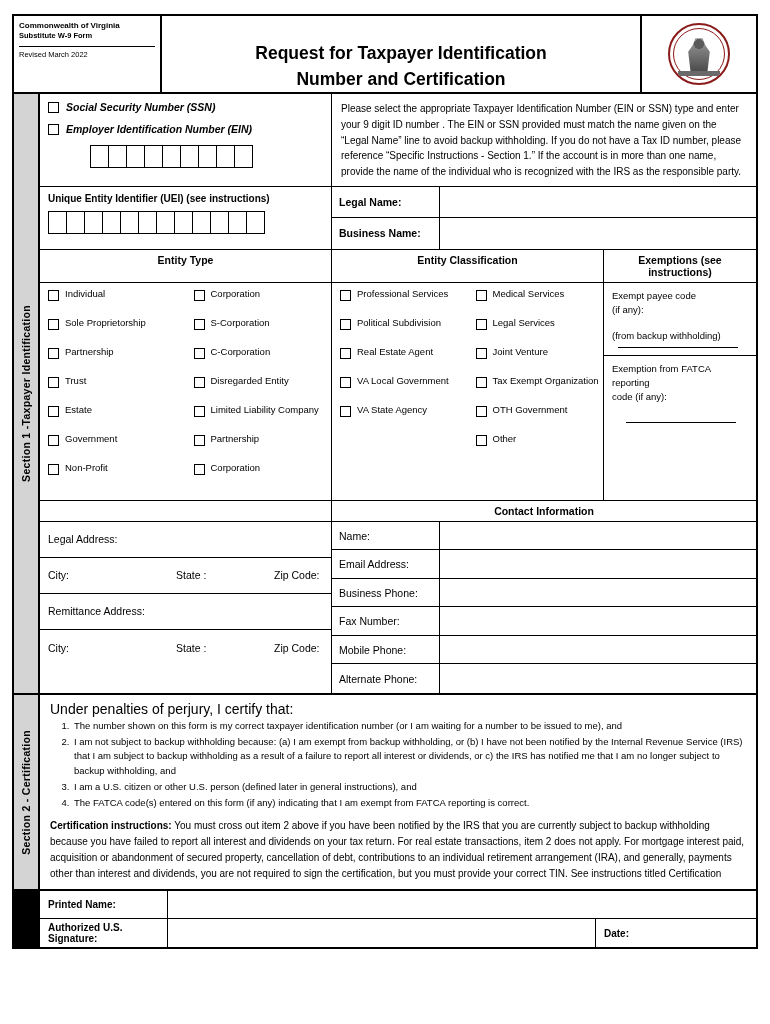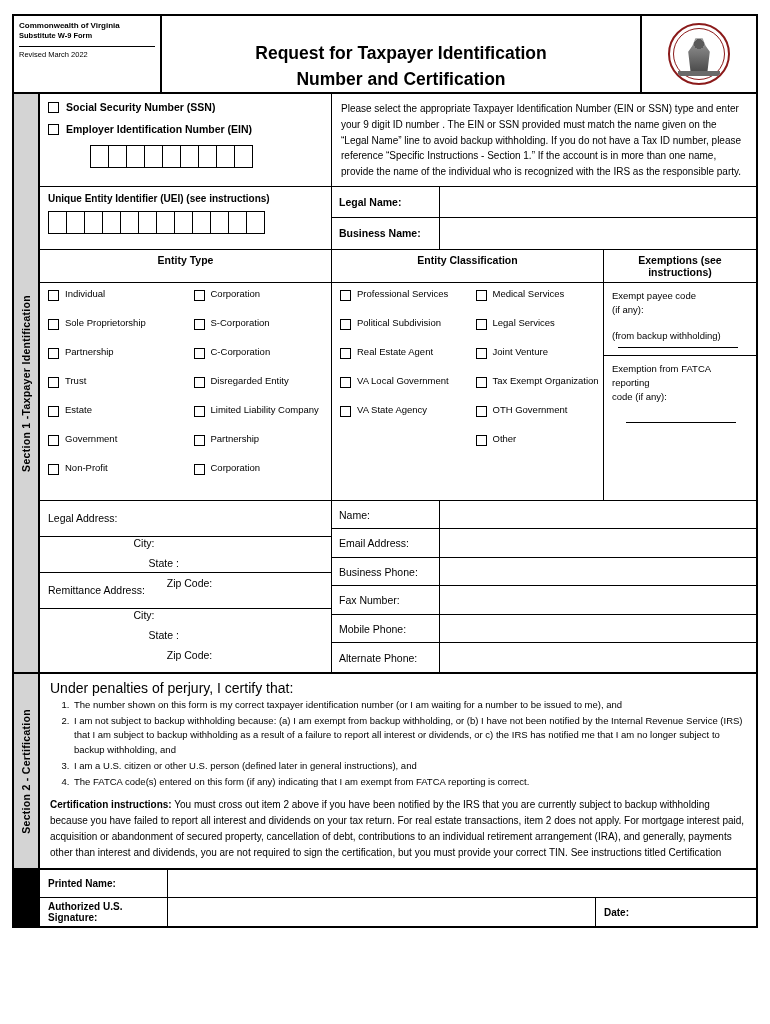--- a/index.html
+++ b/index.html
@@ -116,21 +116,21 @@
     font-size: 10.5px;
     font-weight: bold;
     letter-spacing: .3px;
     white-space: nowrap;
   }
   .sec-body { flex: 1; }
 
   
   .tin-row { display: flex; border-bottom: 1px solid #000; }
   .tin-left { width: 292px; border-right: 1px solid #000; padding: 7px 8px 8px 8px; }
-  .cb-line { display: flex; align-items: center; gap: 7px; margin-bottom: 10px; }
+  .cb-line { display: flex; align-items: center; gap: 7px; margin-bottom: 10px; font-style: italic; }
   .cb {
     width: 11px; height: 11px;
     border: 1px solid #000;
     flex: none;
     background: #fff;
   }
   .cb-lab { font-size: 10.5px; font-weight: bold; }
   .boxes { display: flex; margin-top: 4px; padding-left: 42px; }
   .boxes .bx {
     width: 19px; height: 23px;
@@ -234,21 +234,21 @@
     border-right: 1px solid #000;
   }
   .addr-cell {
     height: 36px;
     border-bottom: 1px solid #000;
     display: flex;
     align-items: center;
     padding-left: 8px;
     font-size: 10.5px;
   }
-  .addr-cell.csz { gap: 8px; flex-direction: column; }
+  .addr-cell.csz { gap: 16px; }
   .addr-cell.csz .c1 { width: 112px; }
   .addr-cell.csz .c2 { width: 82px; }
   .addr-cell.last { border-bottom: none; }
   .addr-right { flex: 1; }
   .cinfo-row {
     display: flex;
     height: 28.5px;
     border-bottom: 1px solid #000;
   }
   .cinfo-row.last { border-bottom: none; gap: 24px; }
@@ -522,20 +522,24 @@
             <div class="exempt-top">(if any):</div>
             <div class="exempt-top" style="margin-top:12px">(from backup withholding)</div>
             <div class="exempt-rule"></div>
             <div class="exempt-div"></div>
             <div class="exempt-top">Exemption from FATCA reporting</div>
             <div class="exempt-top">code (if any):</div>
             <div class="exempt-rule2"></div>
           </div>
         </div>
 
+        <div class="contact-head">
+          <div class="ch-left">&nbsp;</div>
+          <div class="ch-right">Contact Information</div>
+        </div>
 
         <div class="addr-row">
           <div class="addr-left">
             <div class="addr-cell">
               <span>Legal Address:</span>
             </div>
             <div class="addr-cell csz">
               <span class="c1">City:</span>
               <span class="c2">State :</span>
               <span>Zip Code:</span>

